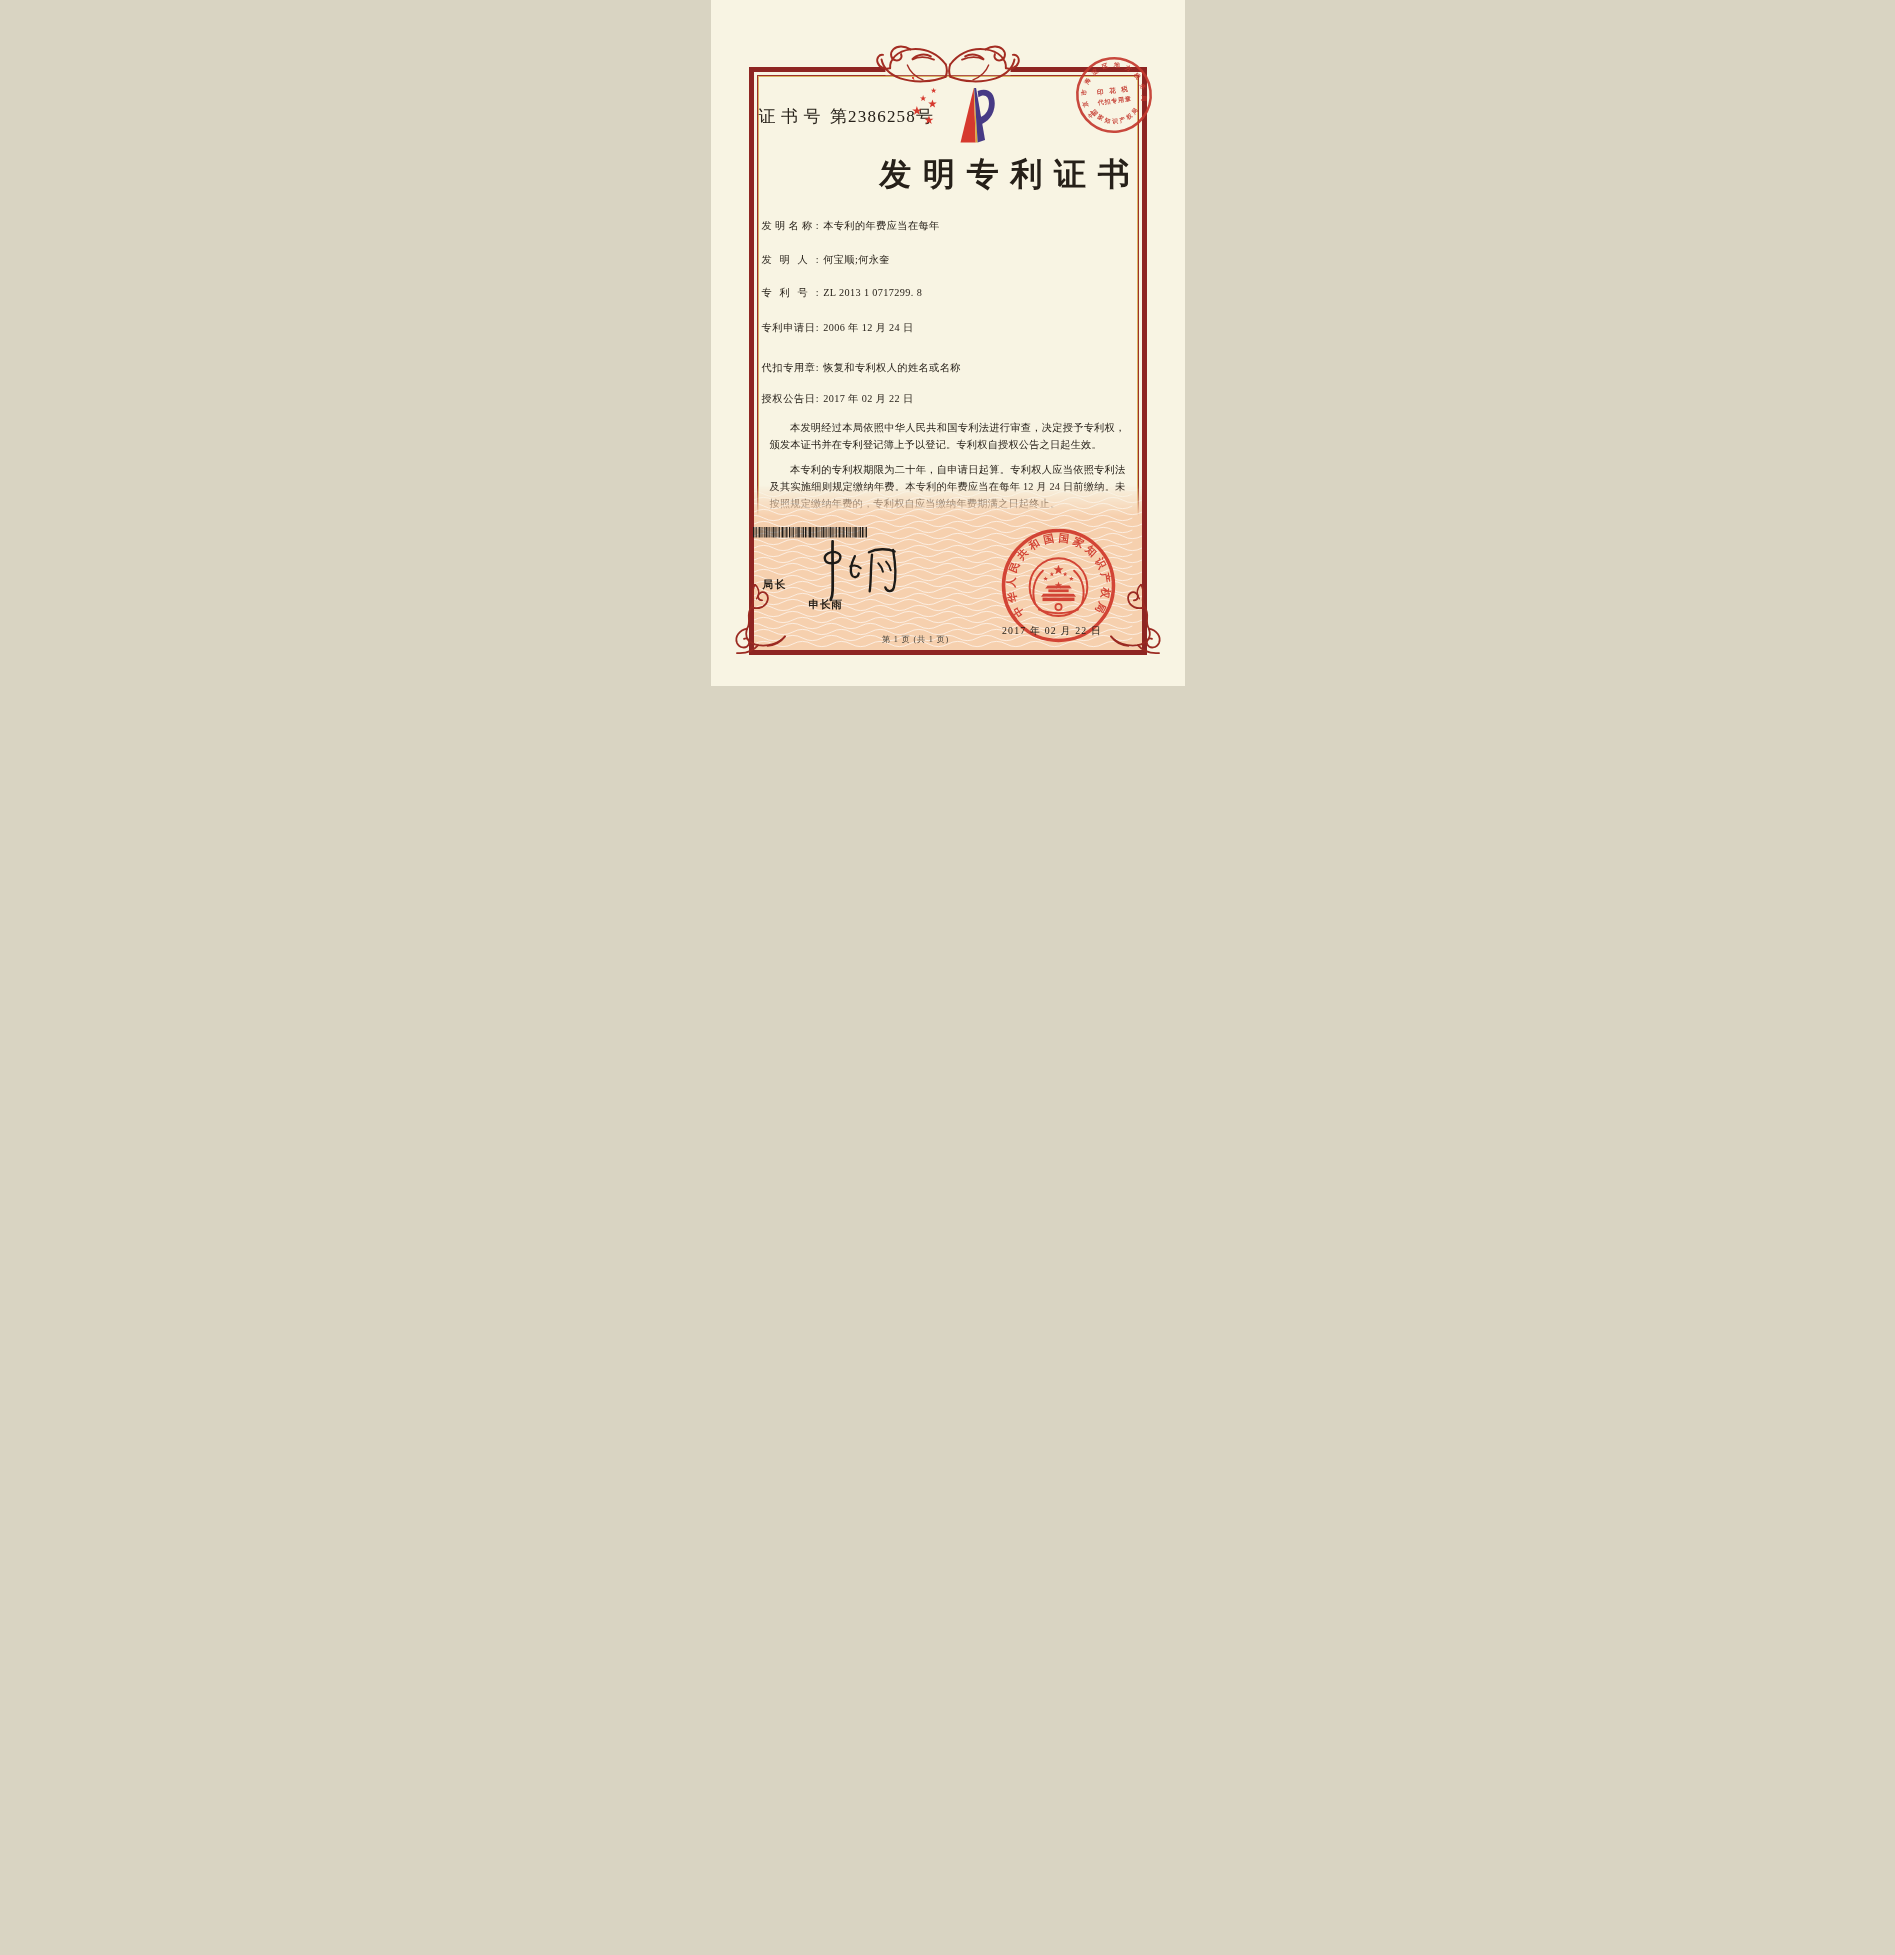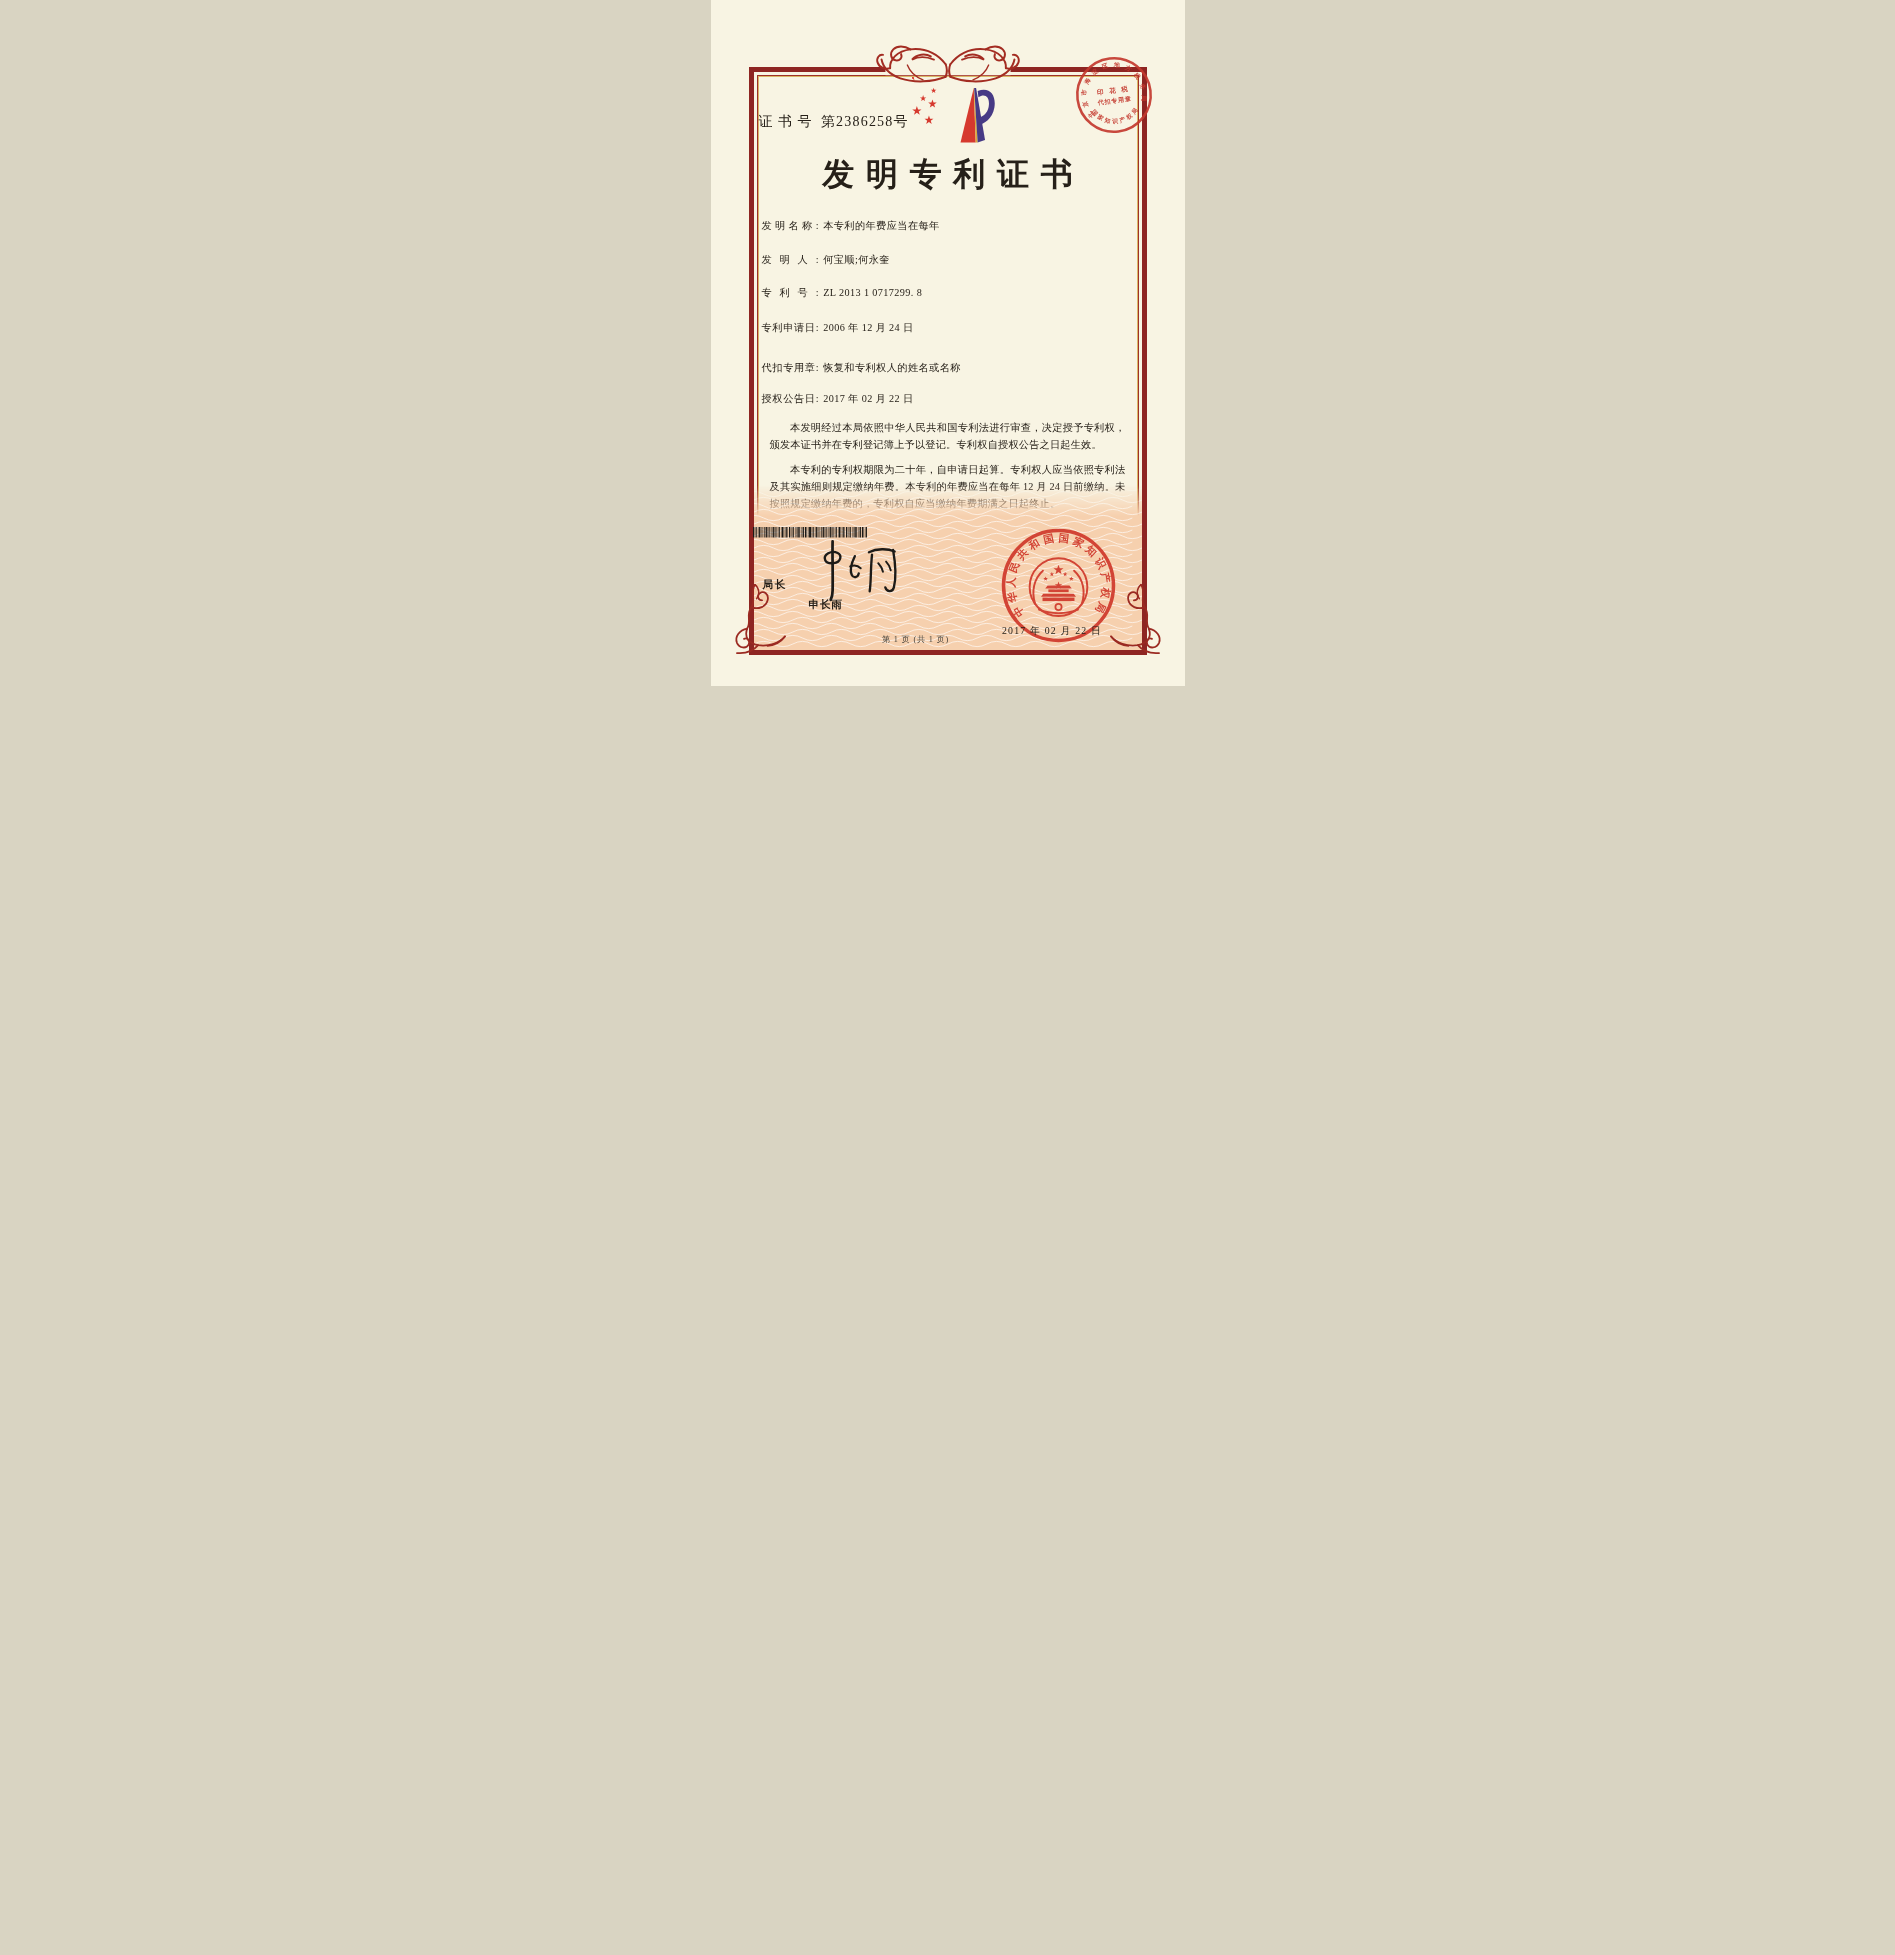--- a/index.html
+++ b/index.html
@@ -3,27 +3,27 @@
 <meta charset="utf-8">
 <style>
   html,body{margin:0;padding:0;background:#d9d4c2;}
   .page{position:relative;width:474px;height:686px;margin:0 auto;background:#f8f4e3;
         overflow:hidden;font-family:"Liberation Serif","DejaVu Serif",serif;color:#262019;}
   
   .frame{position:absolute;left:38px;top:67px;width:398px;height:588px;
          border:5.1px solid #8e2522;box-sizing:border-box;}
   .frame-inner{position:absolute;left:46px;top:75px;width:382px;height:571px;
          border:0.8px solid #a03028;outline:0.4px solid #d9b765;outline-offset:-2.3px;box-sizing:border-box;}
-  .cert-no{position:absolute;left:48px;top:105px;font-size:14px;white-space:nowrap;margin-top:8px;}
+  .cert-no{position:absolute;left:48px;top:105px;font-size:17px;white-space:nowrap;}
   .cert-no .pfx{letter-spacing:5.5px;margin-right:3.9px;}
   .cert-no .num{letter-spacing:1.2px;}
   .logo{position:absolute;left:201px;top:77px;width:83px;height:67px;}
   .tax-stamp{position:absolute;left:362px;top:54px;width:82px;height:82px;
              transform:rotate(-7deg);opacity:.92;}
-  .title{position:absolute;left:43px;top:153px;width:388px;text-align:center;
+  .title{position:absolute;left:43px;top:153px;width:388px;text-align:right;
          font-size:32px;font-weight:700;letter-spacing:11.7px;text-indent:11.7px;white-space:nowrap;}
   .frow{position:absolute;left:51px;width:375px;font-size:10.2px;white-space:nowrap;}
   .flabel{display:inline-block;width:57px;text-align:justify;text-align-last:justify;}
   .fval{margin-left:4.7px;letter-spacing:0.4px;}
   .r1{top:219px}.r2{top:253px}.r3{top:286px}.r4{top:321px}.r5{top:361px}.r6{top:392px}
   .body{position:absolute;left:51px;top:411px;width:372px;font-size:10.2px;line-height:17px;
         text-align:justify;letter-spacing:0.2px;}
   .body p{margin:8px;text-indent:2em;}
   .guilloche{position:absolute;left:43px;top:485px;width:388px;height:165px;background:#f6d0ae;
         -webkit-mask-image:linear-gradient(180deg,transparent 0,#000 31px);

